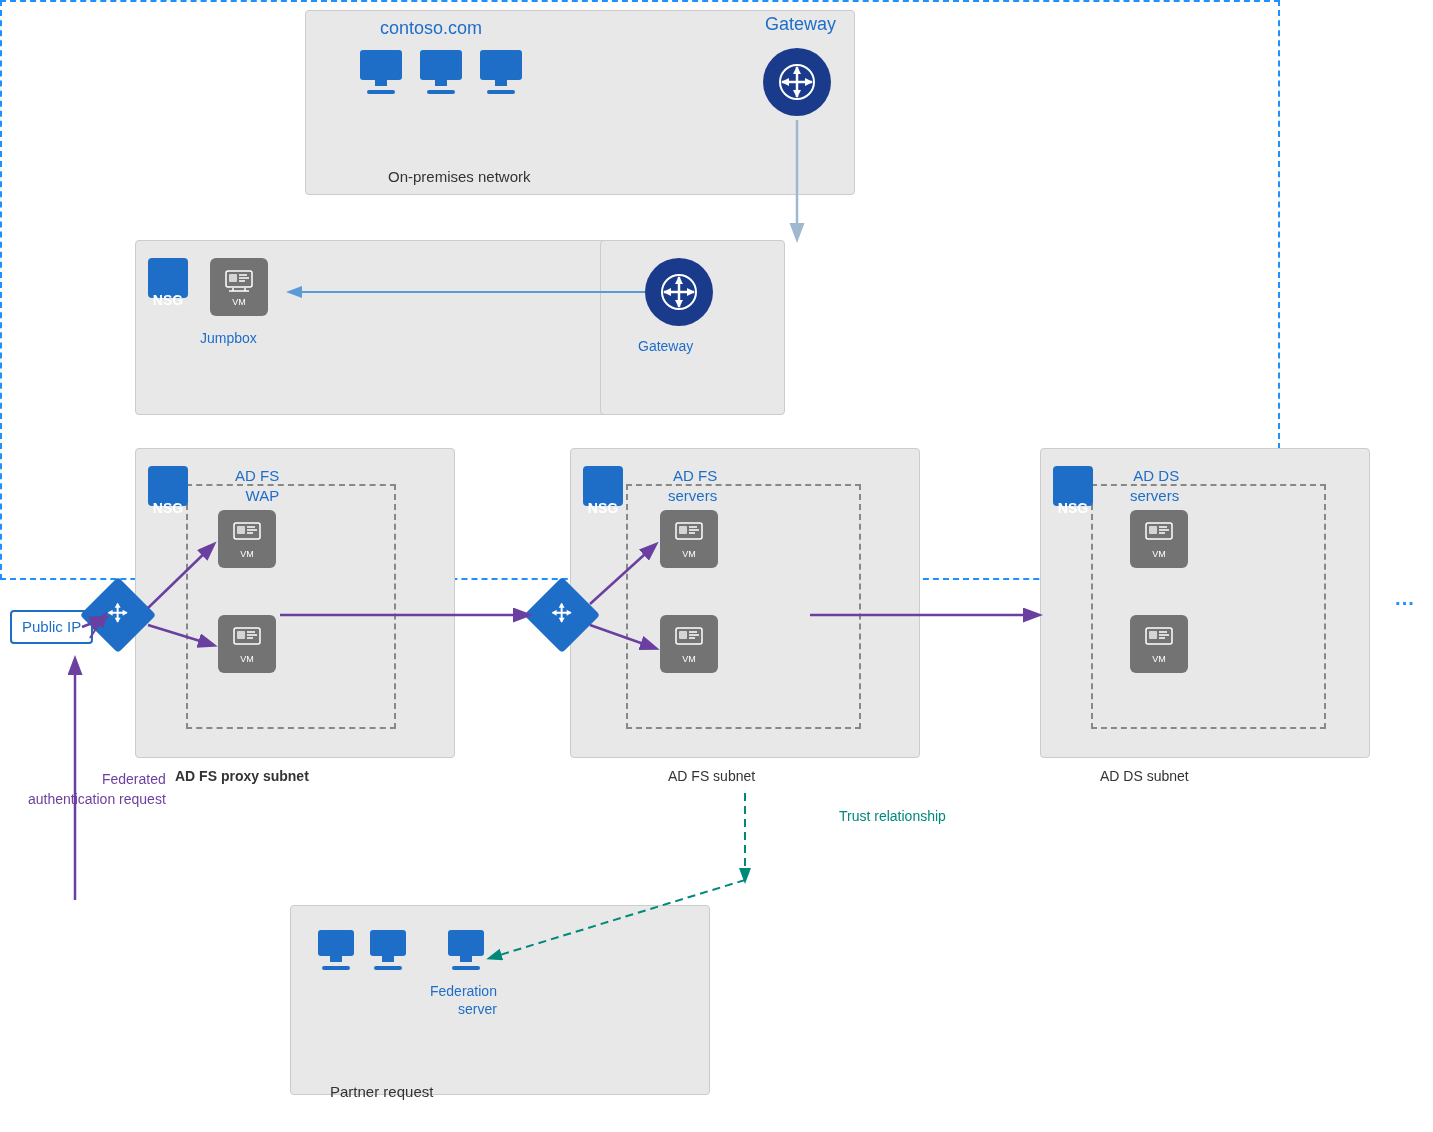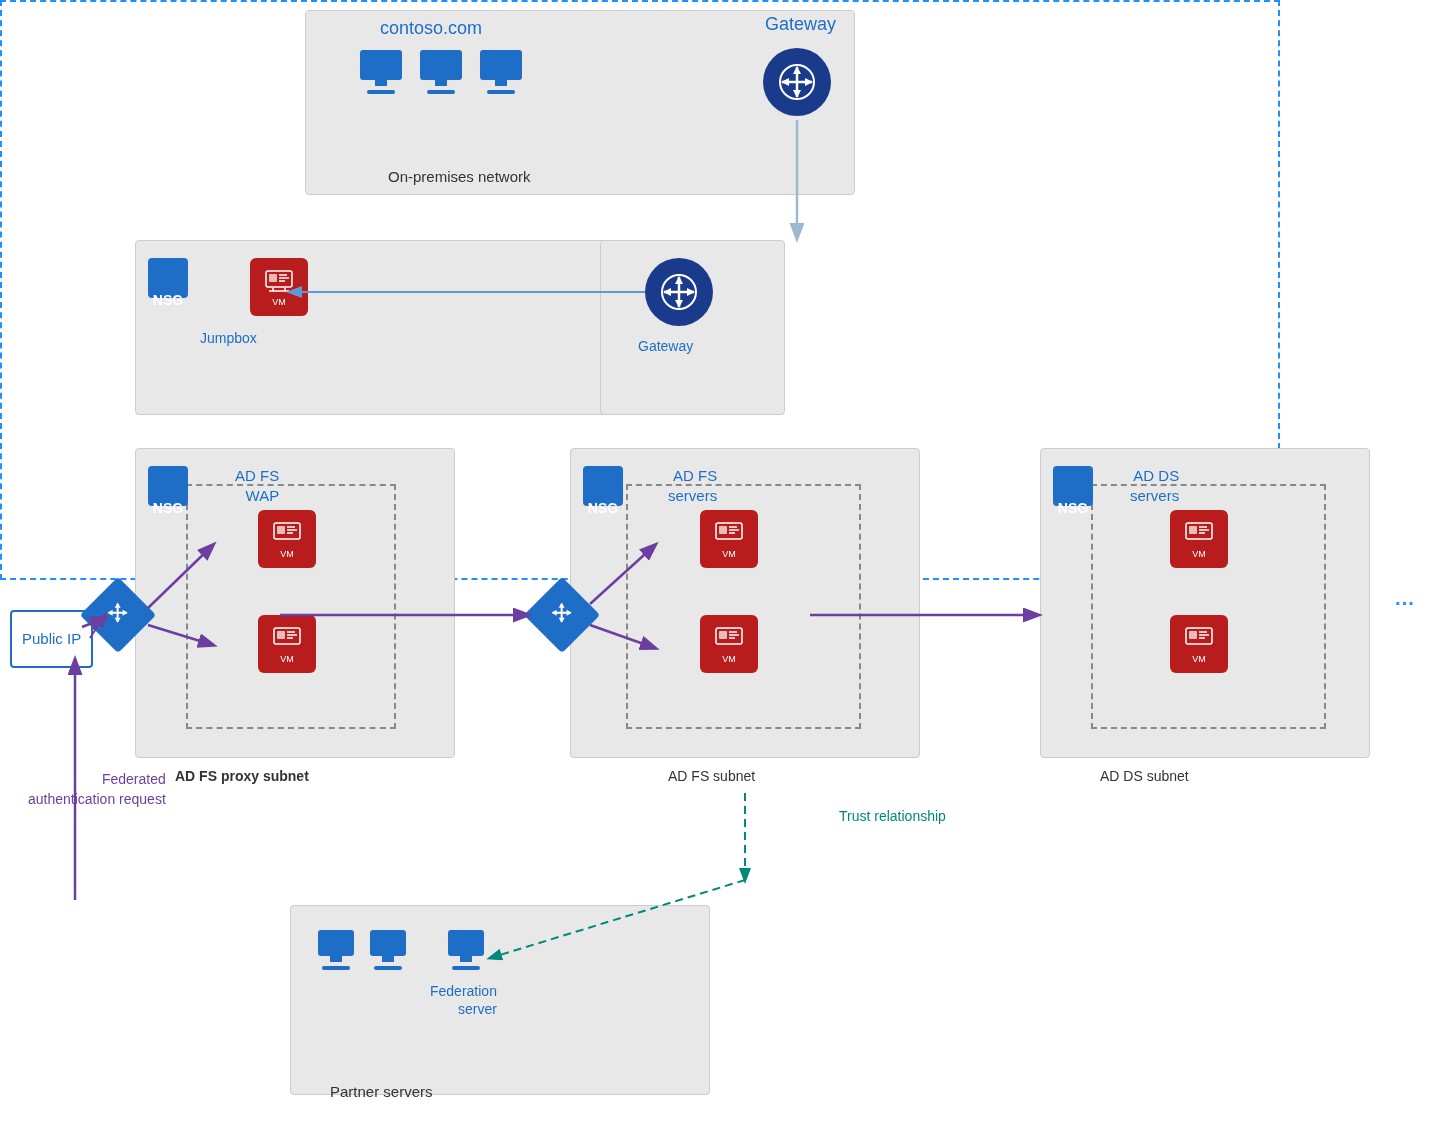--- a/index.html
+++ b/index.html
@@ -140,29 +140,28 @@
     .monitor-base {
       width: 28px; height: 4px;
       background: #1e6ec8;
       margin-top: 10px;
       border-radius: 2px;
     }
 
     
     .vm-icon {
       width: 58px; height: 58px;
-      background: #b91c1c;
+      background: #737373;
       border-radius: 6px;
       display: flex;
       align-items: center;
       justify-content: center;
       color: white;
       font-size: 9px;
       flex-direction: column;
-      margin-left: 40px;
     }
     .vm-icon svg {
       width: 28px; height: 28px;
     }
 
     
     .nsg-icon {
       width: 40px; height: 40px;
       background: #1e6ec8;
       border-radius: 4px;
@@ -490,26 +489,26 @@
           <line x1="2" y1="11" x2="20" y2="11" stroke="white" stroke-width="2"></line>
           <polygon points="11,1 8,6 14,6" fill="white"></polygon>
           <polygon points="11,21 8,16 14,16" fill="white"></polygon>
           <polygon points="1,11 6,8 6,14" fill="white"></polygon>
           <polygon points="21,11 16,8 16,14" fill="white"></polygon>
         </svg>
       </div>
     </div>
   </div>
 
-  <div style="position:absolute;left:10px;top:610px;border:2px solid #1e6ec8;padding:18px 10px;border-radius:4px;">
+  <div style="position:absolute;left:10px;top:610px;border:2px solid #1e6ec8;padding:6px 10px;border-radius:4px;">
     <span class="diag-text blue" style="position:relative;font-size:15px;">Public IP</span>
   </div>
 
   <div class="region partner-network"></div>
-  <div class="diag-text" style="left:330px;top:1083px;font-size:15px;">Partner servers</div>
+  <div class="diag-text" style="left:330px;top:1083px;font-size:15px;">Partner request</div>
 
   <div class="icon-wrap" style="left:318px;top:930px;">
     <div class="monitor-icon">
       <div class="monitor-screen" style="background:#1e6ec8;width:36px;height:26px;"></div>
       <div class="monitor-base"></div>
     </div>
   </div>
   <div class="icon-wrap" style="left:370px;top:930px;">
     <div class="monitor-icon">
       <div class="monitor-screen" style="background:#1e6ec8;width:36px;height:26px;"></div>

